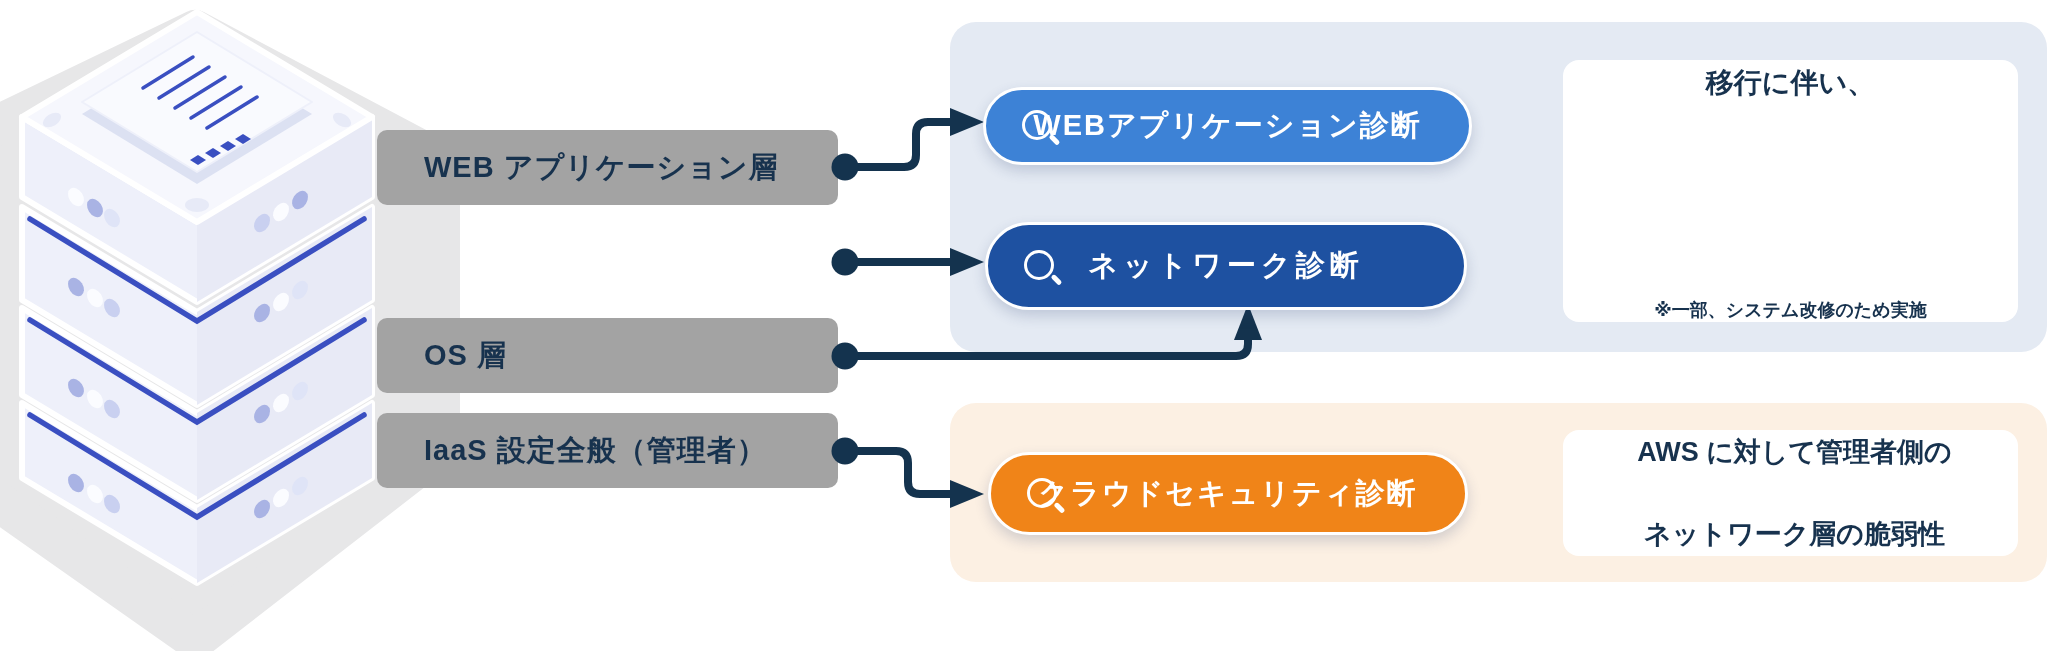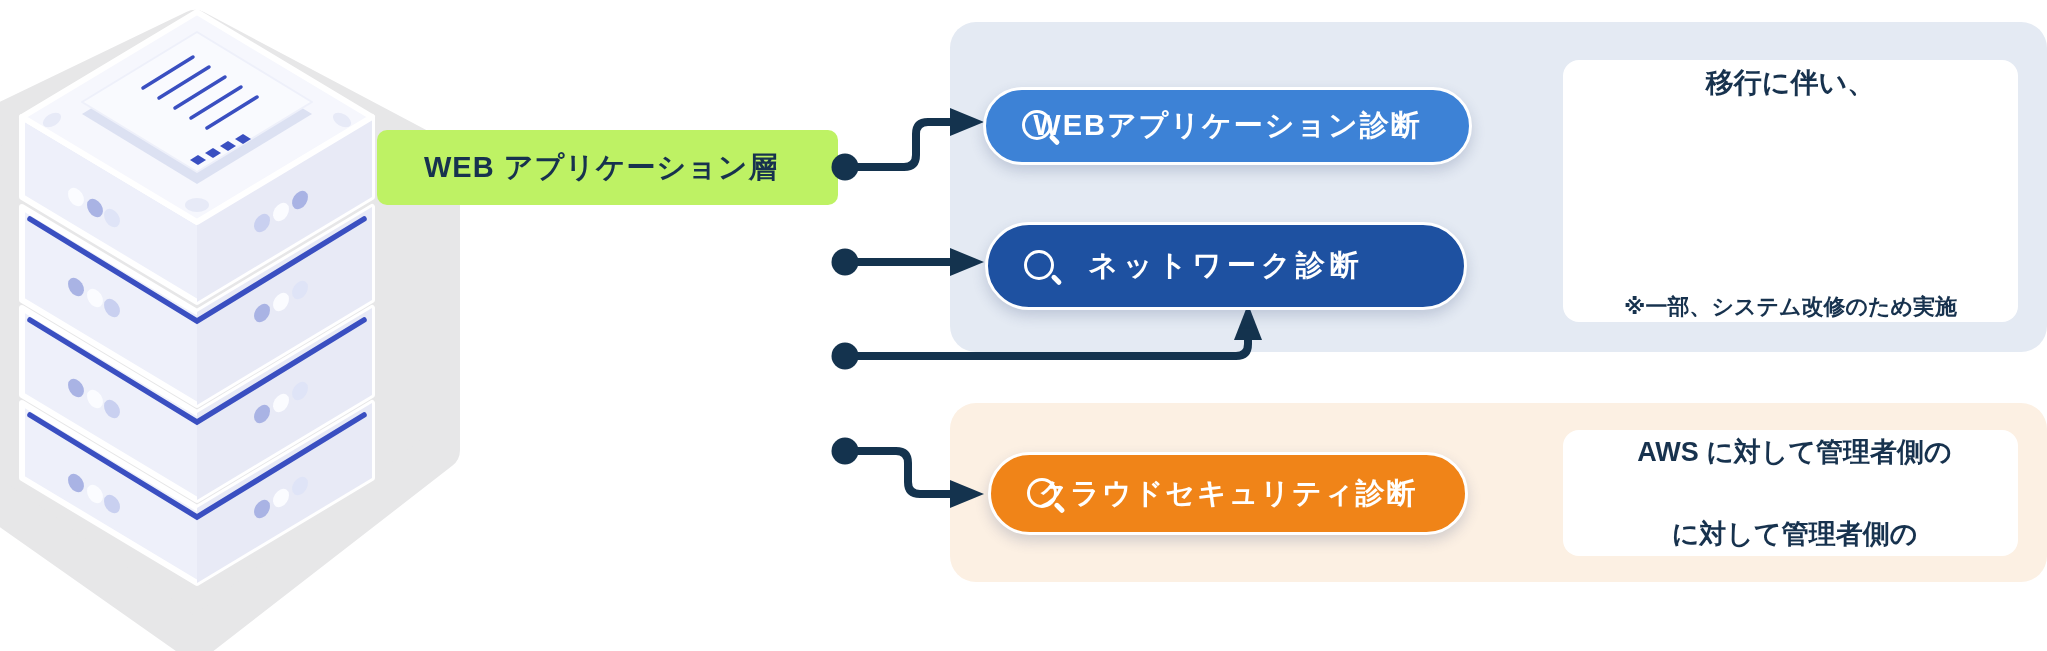--- a/index.html
+++ b/index.html
@@ -3,21 +3,21 @@
 <meta charset="utf-8">
 <style>
   html,body{margin:0;padding:0;background:#ffffff;}
   body{font-family:"Liberation Sans","DejaVu Sans",sans-serif;}
   .canvas{position:relative;width:2047px;height:651px;overflow:hidden;background:#ffffff;}
 
   
   .server-svg{position:absolute;left:0;top:0;z-index:1;}
 
   
-  .bar{position:absolute;left:377px;width:461px;height:75px;background:#bef264;
+  .bar{position:absolute;left:377px;width:461px;height:75px;background:#a3a3a3;
        border-radius:10px;display:flex;align-items:center;padding-left:47px;
        box-sizing:border-box;font-size:29px;font-weight:700;color:#17324e;
        letter-spacing:1px;z-index:2;white-space:nowrap;}
   .bar1{top:130px;} .bar2{top:225px;} .bar3{top:318px;} .bar4{top:413px;}
 
   
   .panel{position:absolute;left:950px;width:1097px;border-radius:26px;z-index:1;}
   .panel-blue{top:22px;height:330px;background:#e4eaf3;}
   .panel-orange{top:403px;height:179px;background:#fcf0e3;}
 
@@ -38,21 +38,21 @@
   .search-icon::after{content:"";position:absolute;width:4.5px;height:12px;background:#ffffff;
                border-radius:3px;right:-7px;bottom:-9px;transform:rotate(-45deg);}
 
   
   .note{position:absolute;left:1563px;width:455px;background:#ffffff;border-radius:16px;
         z-index:3;display:flex;flex-direction:column;align-items:center;justify-content:space-between;
         color:#17324e;text-align:center;box-sizing:border-box;}
   .note1{top:60px;height:262px;}
   .note2{top:430px;height:126px;padding-left:8px;}
   .note .line{font-size:28px;font-weight:700;line-height:46px;white-space:nowrap;}
-  .note .footnote{font-size:22px;font-weight:600;margin-top:22px;white-space:nowrap;}
+  .note .footnote{font-size:18px;font-weight:600;margin-top:22px;white-space:nowrap;}
   .note2 .line{font-size:27px;line-height:44px;}
 </style>
 </head>
 <body>
 
 <div class="canvas">
 
   <svg class="server-svg" width="470" height="651" viewBox="0 0 470 651">
 
     <polygon points="195,30 440,160 440,450 195,640 -75,450 -75,160" fill="#e7e7e8" stroke="#e7e7e8" stroke-width="40" stroke-linejoin="round"></polygon>
@@ -122,20 +122,22 @@
 
     <g fill="#3a4fc1">
       <path d="M198,155 L206,160 L198,165 L190,160 Z"></path>
       <path d="M213,148 L221,153 L213,158 L205,153 Z"></path>
       <path d="M228,141 L236,146 L228,151 L220,146 Z"></path>
       <path d="M243,134 L251,139 L243,144 L235,139 Z"></path>
     </g>
   </svg>
 
   <div class="bar bar1">WEB アプリケーション層</div>
+  <div class="bar bar3">OS 層</div>
+  <div class="bar bar4">IaaS 設定全般（管理者）</div>
 
   <div class="panel panel-blue"></div>
   <div class="panel panel-orange"></div>
 
   <svg class="connector-svg" width="2047" height="651" viewBox="0 0 2047 651">
     <g stroke="#14334e" stroke-width="8" fill="none" stroke-linecap="round" stroke-linejoin="round">
       <path d="M845,167 H904 Q916,167 916,155 V134 Q916,122 928,122 H950"></path>
       <path d="M845,262 H950"></path>
       <path d="M845,356 H1236 Q1248,356 1248,344 V338"></path>
       <path d="M845,451 H896 Q908,451 908,463 V482 Q908,494 920,494 H950"></path>
@@ -164,16 +166,16 @@
     <span class="search-icon"></span>
     <span>クラウドセキュリティ診断</span>
   </div>
 
   <div class="note note1">
     <div class="line">移行に伴い、</div>
     <div class="footnote">※一部、システム改修のため実施</div>
   </div>
   <div class="note note2">
     <div class="line">AWS に対して管理者側の</div>
-    <div class="line">に対して管理者側の</div>
+    <div class="line">ネットワーク層の脆弱性</div>
   </div>
 
 </div>
 
 </body></html>

